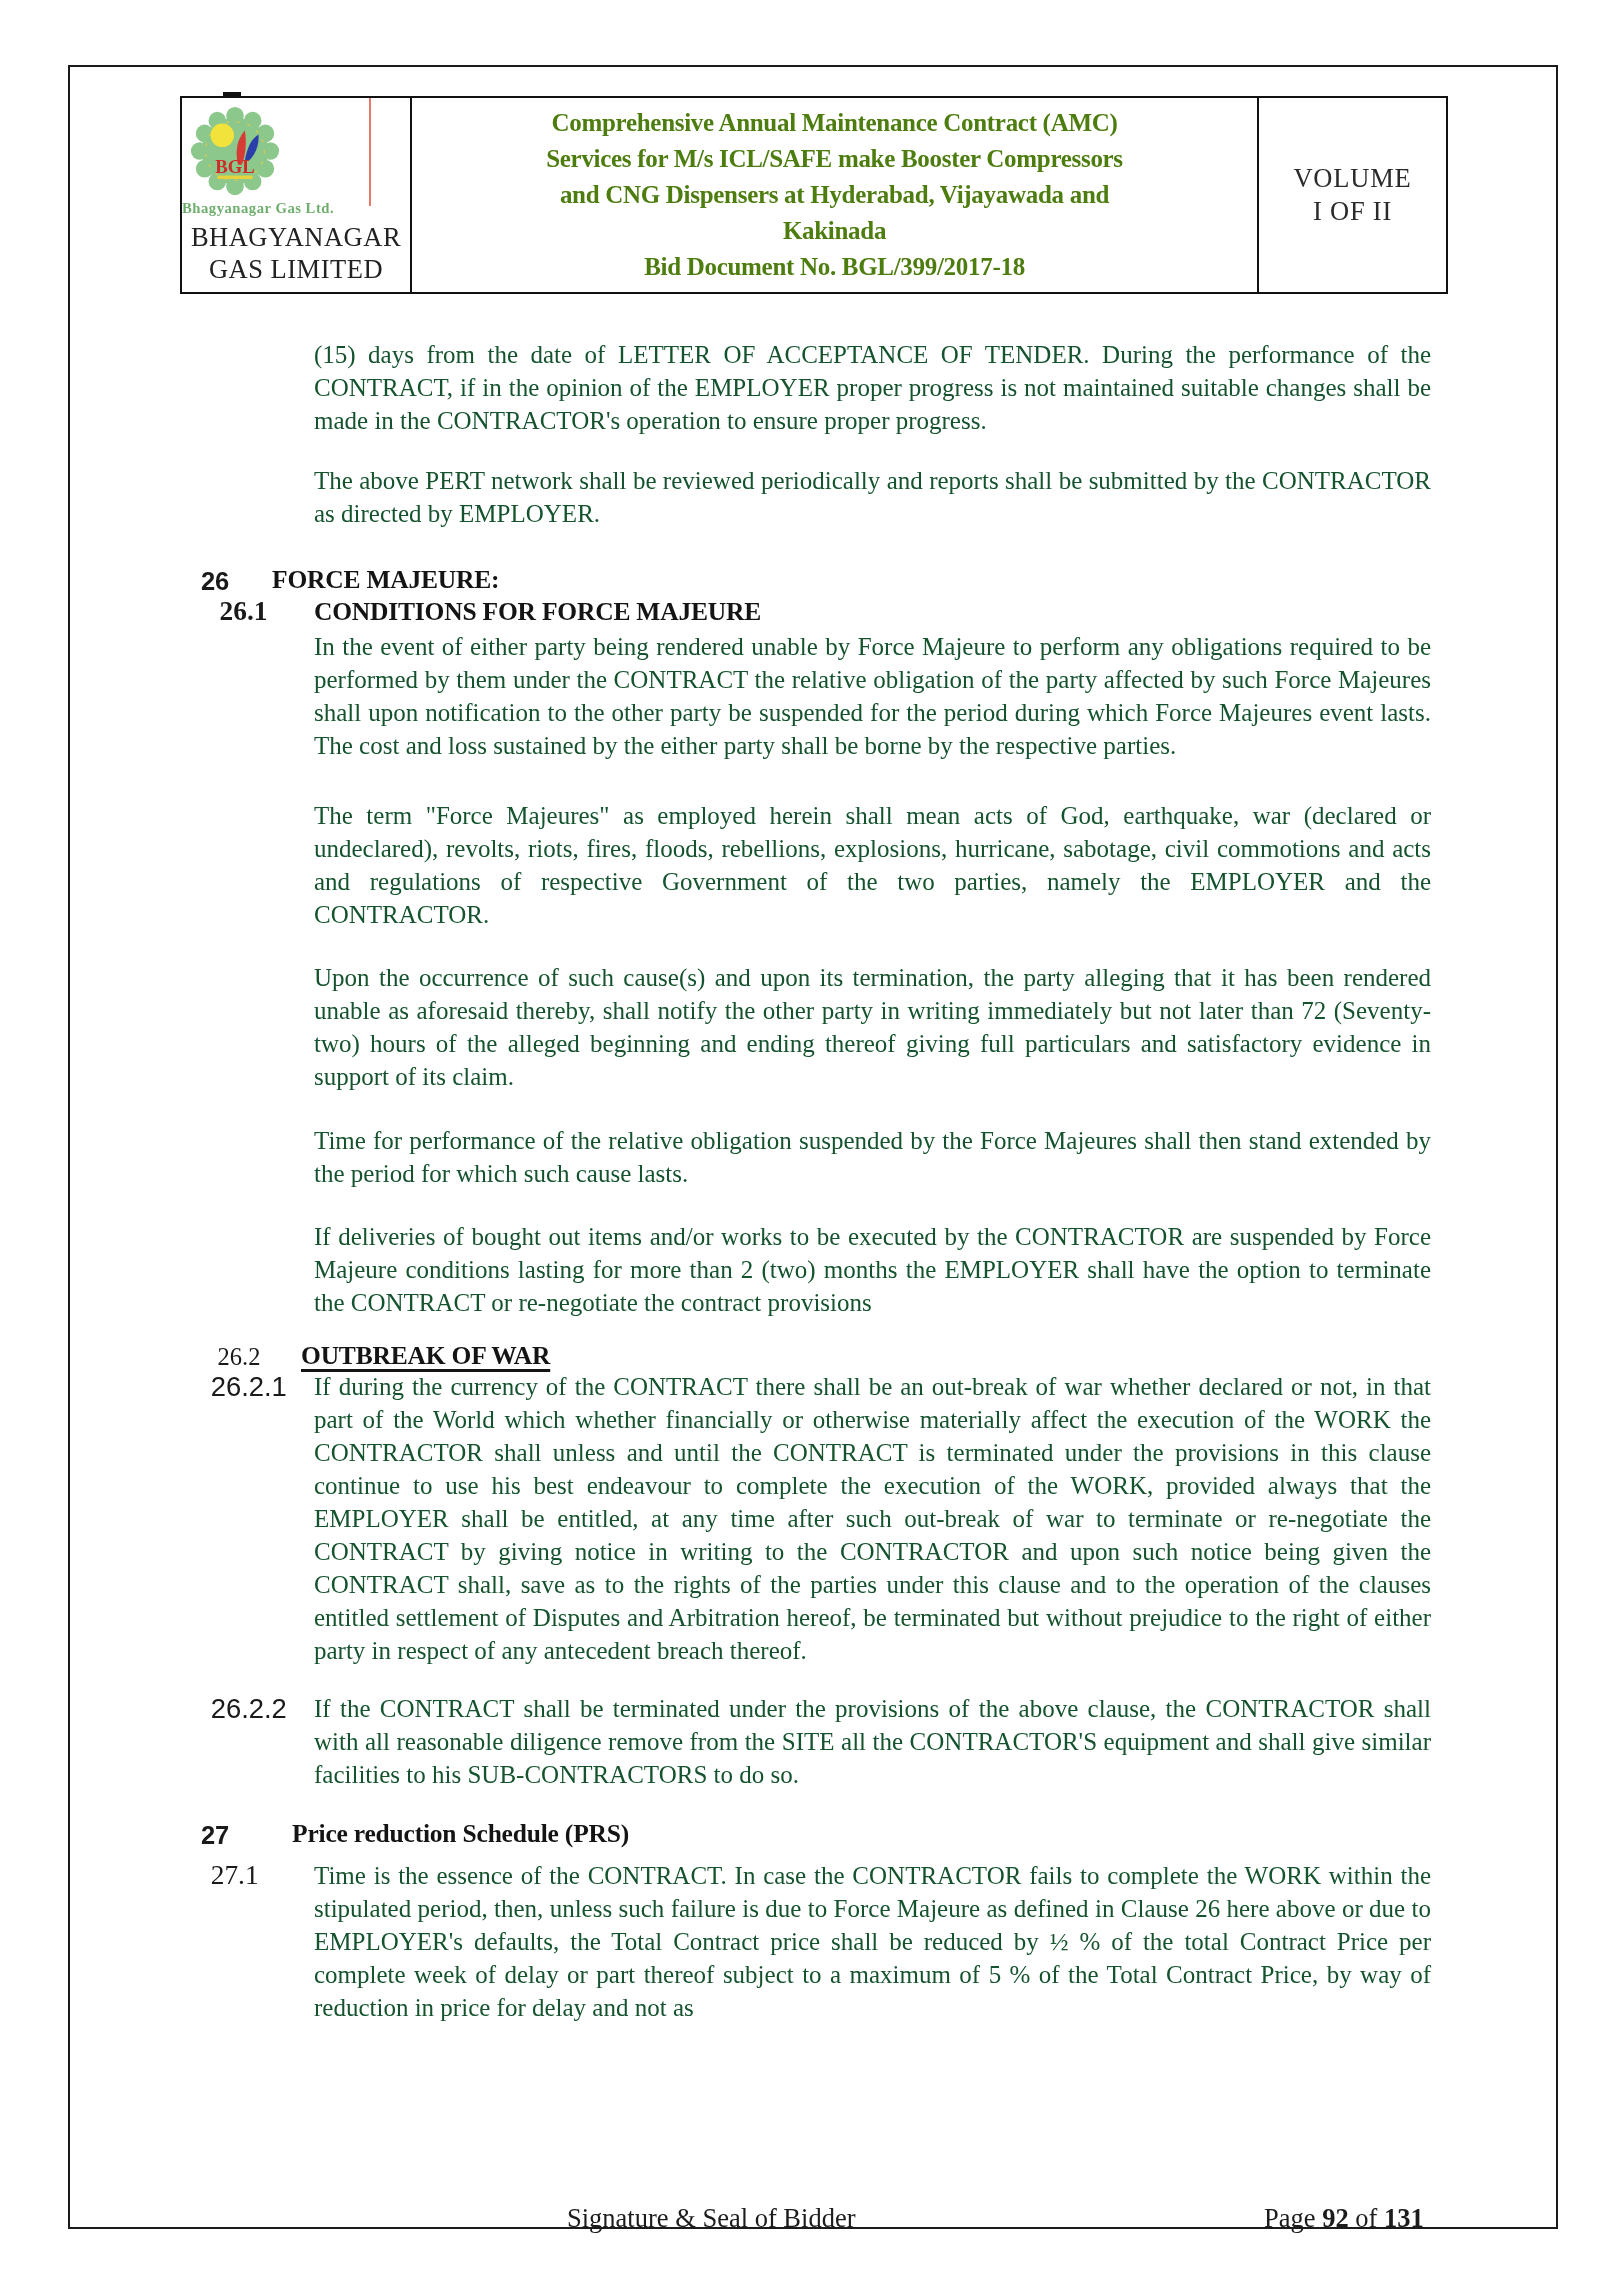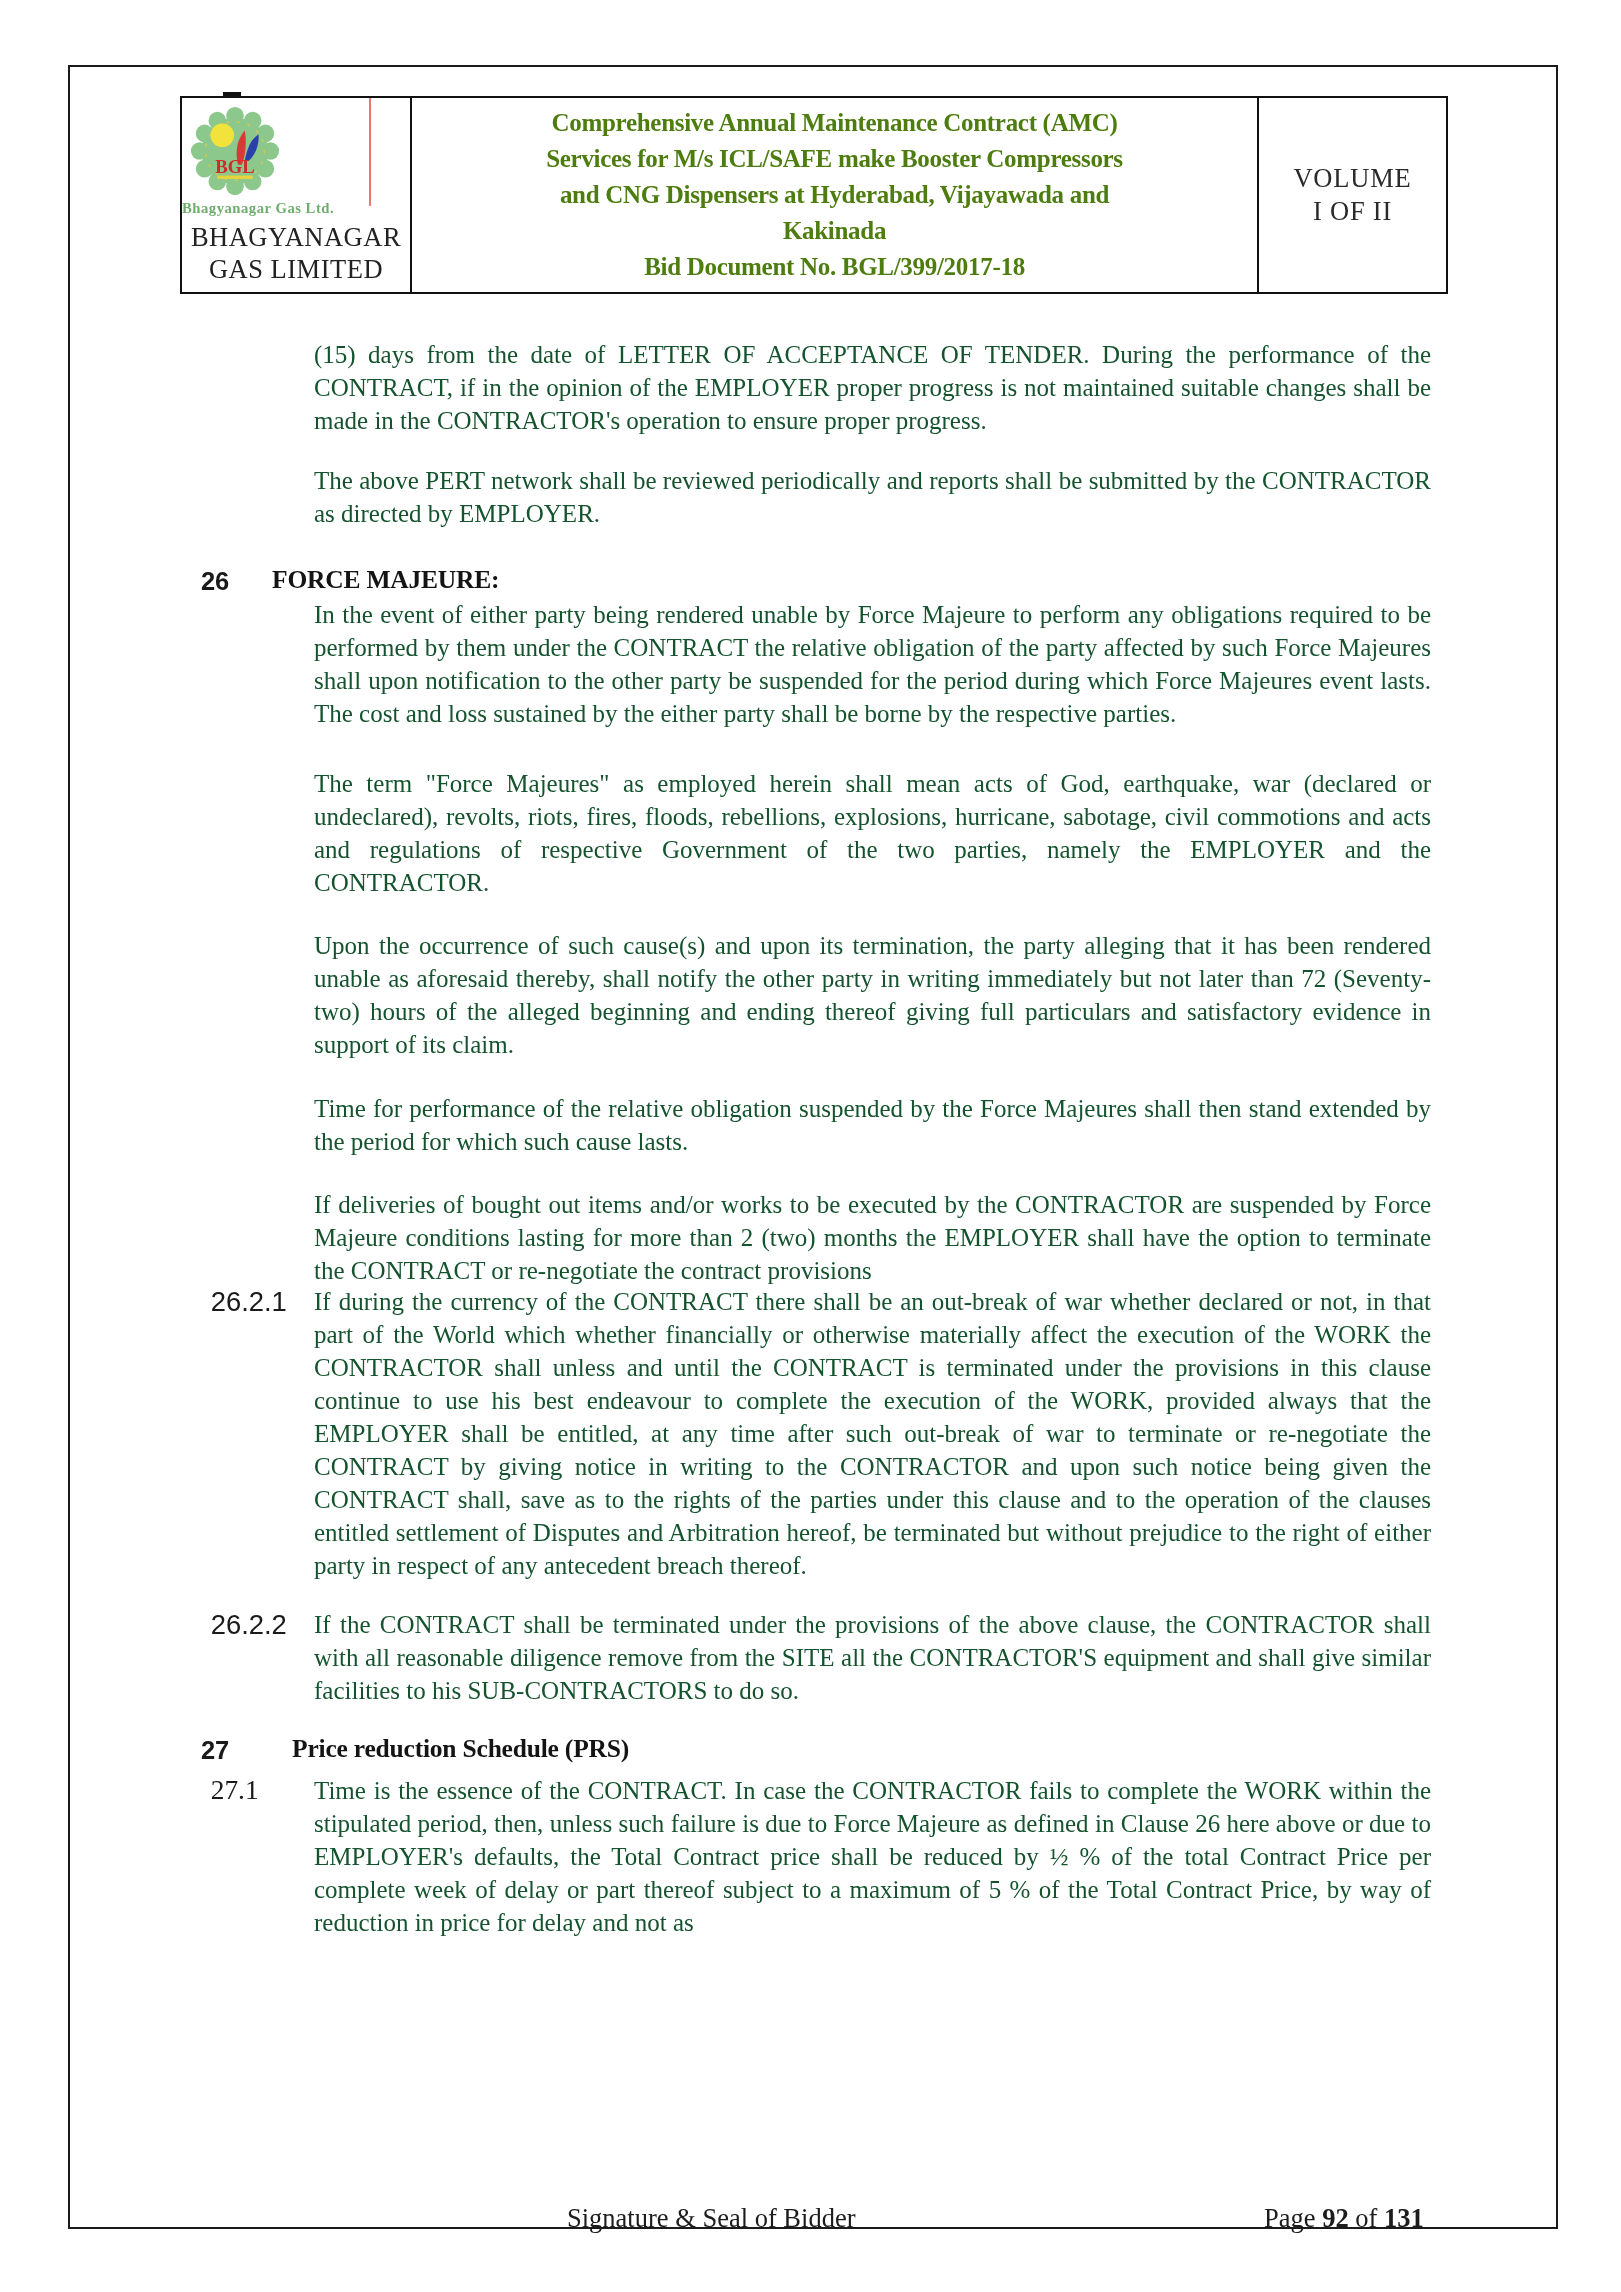--- a/index.html
+++ b/index.html
@@ -145,27 +145,35 @@
 
     <div class="row para indent">(15) days from the date of LETTER OF ACCEPTANCE OF TENDER. During the performance of the CONTRACT, if in the opinion of the EMPLOYER proper progress is not maintained suitable changes shall be made in the CONTRACTOR's operation to ensure proper progress.</div>
 
     <div class="row para indent m-p2">The above PERT network shall be reviewed periodically and reports shall be submitted by the CONTRACTOR as directed by EMPLOYER.</div>
 
     <div class="row m-h26" style="padding-left:75px;">
       <span class="num num-main">26</span>
       <span class="heading">FORCE MAJEURE:</span>
     </div>
 
+    <div class="row indent m-h261">
+      <span class="num num-sub-bold">26.1</span>
+      <span class="heading">CONDITIONS FOR FORCE MAJEURE</span>
+    </div>
 
     <div class="row para indent m-p261-1">In the event of either party being rendered unable by Force Majeure to perform any obligations required to be performed by them under the CONTRACT the relative obligation of the party affected by such Force Majeures shall upon notification to the other party be suspended for the period during which Force Majeures event lasts. The cost and loss sustained by the either party shall be borne by the respective parties.</div>
     <div class="row para indent m-p261-2">The term "Force Majeures" as employed herein shall mean acts of God, earthquake, war (declared or undeclared), revolts, riots, fires, floods, rebellions, explosions, hurricane, sabotage, civil commotions and acts and regulations of respective Government of the two parties, namely the EMPLOYER and the CONTRACTOR.</div>
     <div class="row para indent m-p261-3">Upon the occurrence of such cause(s) and upon its termination, the party alleging that it has been rendered unable as aforesaid thereby, shall notify the other party in writing immediately but not later than 72 (Seventy-two) hours of the alleged beginning and ending thereof giving full particulars and satisfactory evidence in support of its claim.</div>
     <div class="row para indent m-p261-4">Time for performance of the relative obligation suspended by the Force Majeures shall then stand extended by the period for which such cause lasts.</div>
     <div class="row para indent m-p261-5">If deliveries of bought out items and/or works to be executed by the CONTRACTOR are suspended by Force Majeure conditions lasting for more than 2 (two) months the EMPLOYER shall have the option to terminate the CONTRACT or re-negotiate the contract provisions</div>
 
+    <div class="row m-h262" style="padding-left:104px;">
+      <span class="num num-sub-plain">26.2</span>
+      <span class="heading underlined">OUTBREAK OF WAR</span>
+    </div>
 
     <div class="row m-p2621">
       <span class="num num-sub3">26.2.1</span>
       <div class="para indent">If during the currency of the CONTRACT there shall be an out-break of war whether declared or not, in that part of the World which whether financially or otherwise materially affect the execution of the WORK the CONTRACTOR shall unless and until the CONTRACT is terminated under the provisions in this clause continue to use his best endeavour to complete the execution of the WORK, provided always that the EMPLOYER shall be entitled, at any time after such out-break of war to terminate or re-negotiate the CONTRACT by giving notice in writing to the CONTRACTOR and upon such notice being given the CONTRACT shall, save as to the rights of the parties under this clause and to the operation of the clauses entitled settlement of Disputes and Arbitration hereof, be terminated but without prejudice to the right of either party in respect of any antecedent breach thereof.</div>
     </div>
 
     <div class="row m-p2622">
       <span class="num num-sub3">26.2.2</span>
       <div class="para indent">If the CONTRACT shall be terminated under the provisions of the above clause, the CONTRACTOR shall with all reasonable diligence remove from the SITE all the CONTRACTOR'S equipment and shall give similar facilities to his SUB-CONTRACTORS to do so.</div>
     </div>

